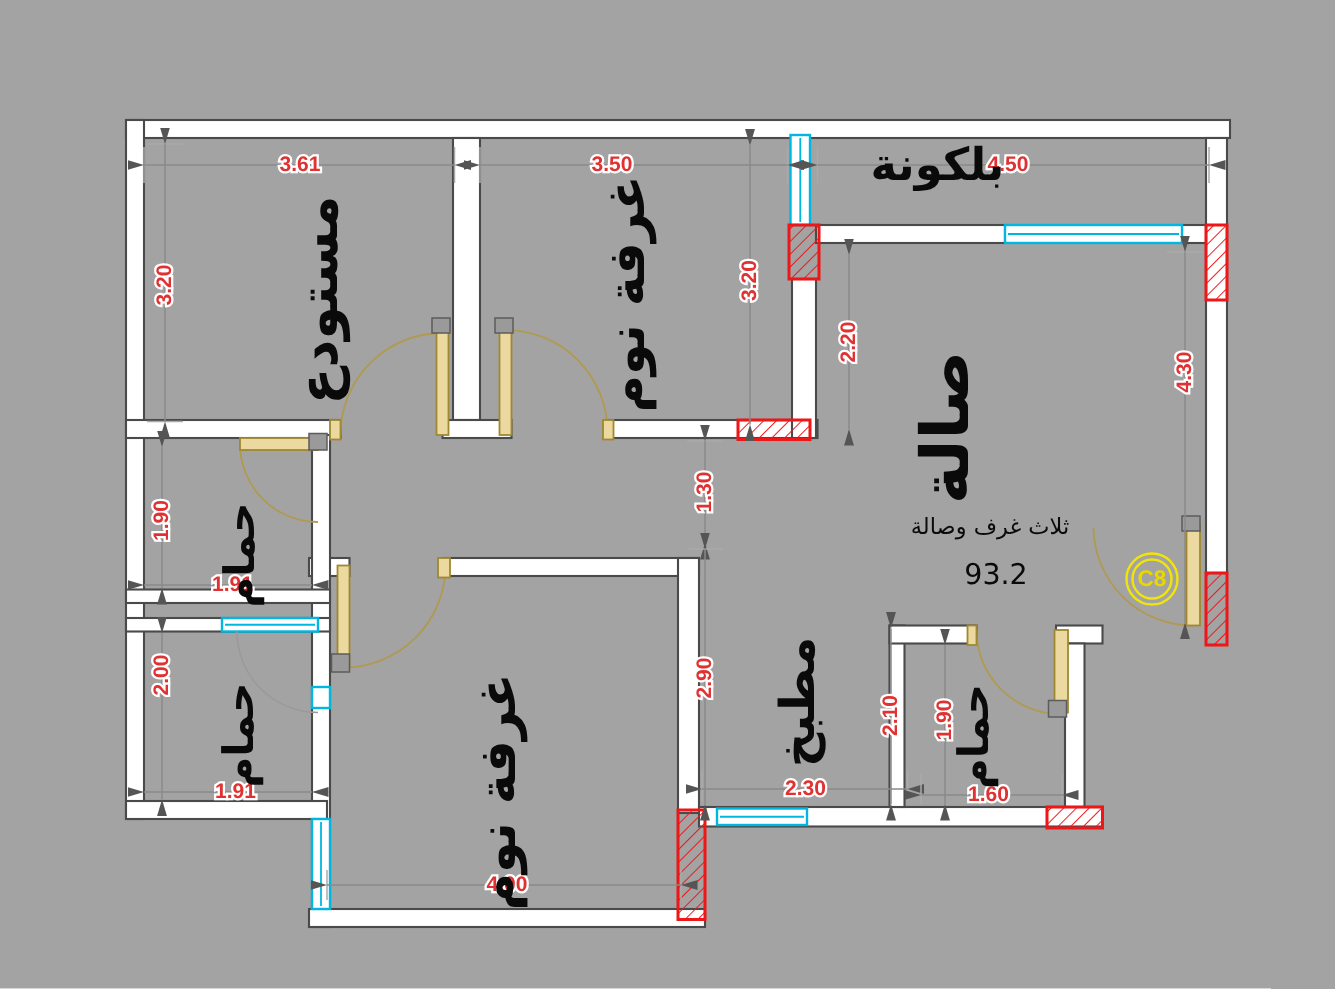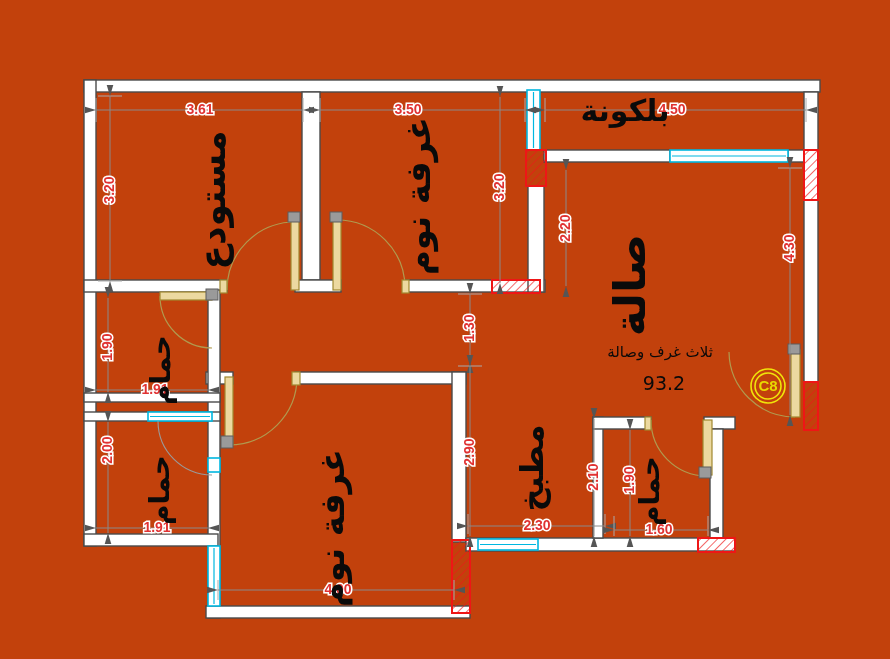--- a/index.html
+++ b/index.html
@@ -1,16 +1,16 @@
 <!DOCTYPE html>
 <html><head>
 <meta charset="utf-8">
 <style>
   html,body{margin:0;padding:0;background:#fff;}
-  .stage{position:relative;width:890px;height:659px;background:#c2410c;overflow:hidden;
+  .stage{position:relative;width:890px;height:659px;background:#a3a3a3;overflow:hidden;
          font-family:"DejaVu Sans",sans-serif;}
   svg{display:block;}
   .wall{fill:#ffffff;stroke:#4a4a4a;stroke-width:1.4;}
   .win{fill:#ffffff;stroke:#00b7e0;stroke-width:1.6;}
   .winline{stroke:#00b7e0;stroke-width:1.2;}
   .col{fill:url(#hatch);stroke:#ee1616;stroke-width:2;}
   .leaf{fill:#ecd9a0;stroke:#a08830;stroke-width:1.2;}
   .hinge{fill:#9a9a9a;stroke:#5c5c5c;stroke-width:1;}
   .swing{fill:none;stroke:#b09a50;stroke-width:1.2;}
   .swinggray{fill:none;stroke:#9a9a9a;stroke-width:1.1;}

